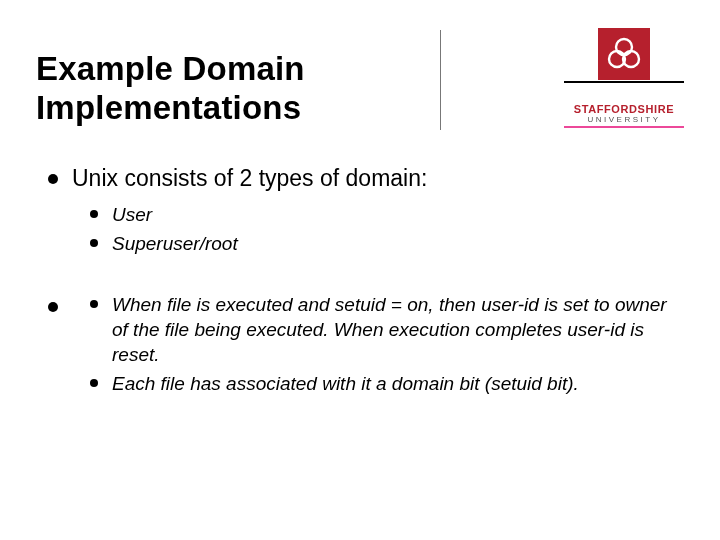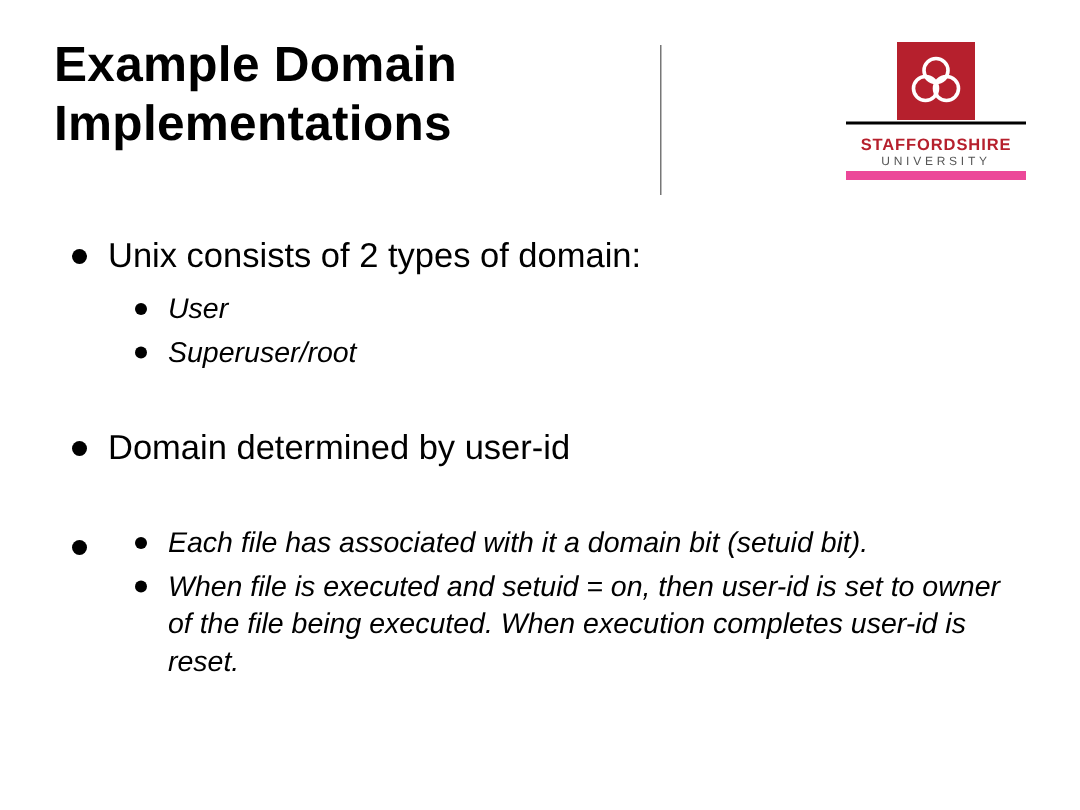--- a/index.html
+++ b/index.html
@@ -7,21 +7,21 @@
     width: 720px;
     height: 540px;
     background: #ffffff;
     font-family: Arial, Helvetica, sans-serif;
     color: #000;
     position: relative;
     padding: 24px 36px 24px 36px;
   }
   .title-area {
     display: flex;
-    align-items: flex-start;
+    align-items: flex-end;
     justify-content: space-between;
     margin-bottom: 16px;
   }
   .title {
     font-size: 33px;
     font-weight: bold;
     line-height: 1.18;
     max-width: 420px;
     letter-spacing: 0.2px;
   }
@@ -38,23 +38,23 @@
     background: #b6202d;
     display: flex;
     align-items: center;
     justify-content: center;
     margin-bottom: 1px;
   }
   .logo-square svg { display: block; }
   .logo-text {
     width: 120px;
     border-top: 2px solid #000;
-    border-bottom: 6px solid #ec4899;
+    border-bottom: 2px solid #ec4899;
     text-align: center;
-    padding: 9px 0 2px 0;
+    padding: 21px 0 2px 0;
     line-height: 1.05;
   }
   .logo-line1 {
     font-size: 11px;
     font-weight: bold;
     color: #b6202d;
     letter-spacing: 0.6px;
     display: block;
   }
   .logo-line2 {
@@ -147,21 +147,18 @@
 
 <ul class="top">
   <li>
     <span>Unix consists of 2 types of domain:</span>
     <ul class="sub">
       <li><span>User</span></li>
       <li><span>Superuser/root</span></li>
     </ul>
   </li>
   <li>
-    <span>Domain determined by user-id</span>
-  </li>
-  <li>
     <ul class="sub">
+      <li><span>When file is executed and setuid = on, then user-id is set to owner of the file being executed. When execution completes user-id is reset.</span></li>
       <li><span>Each file has associated with it a domain bit (setuid bit).</span></li>
-      <li><span>When file is executed and setuid = on, then user-id is set to owner of the file being executed. When execution completes user-id is reset.</span></li>
     </ul>
   </li>
 </ul>
 
 </body></html>

